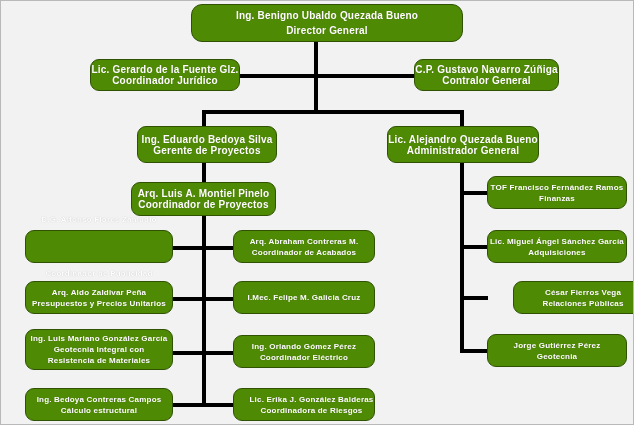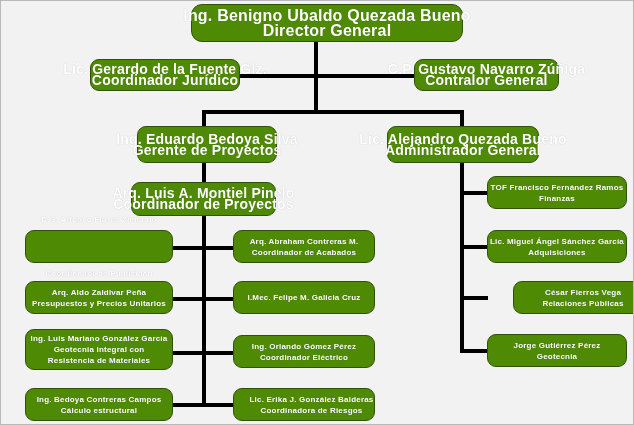--- a/index.html
+++ b/index.html
@@ -42,25 +42,25 @@
     justify-content: center;
     z-index: 3;
     padding: 2px 4px;
     text-shadow: 0 0 1px rgba(0,0,0,0.25);
   }
   .node .l1, .node .l2, .node .l3 {
     display: block;
     white-space: nowrap;
   }
   .node.root {
-    font-size: 16px;
+    font-size: 10px;
     line-height: 15px;
     border-radius: 11px;
   }
-  .node.lvl2 { font-size: 14px; }
+  .node.lvl2 { font-size: 10px; }
 </style>
 </head>
 <body>
 
 <div id="chart-root">
 
   <div class="line" style="left:313px; top:40px; width:4px; height:35px;"></div>
 
   <div class="line" style="left:236px; top:73px; width:180px; height:4px;"></div>
 

